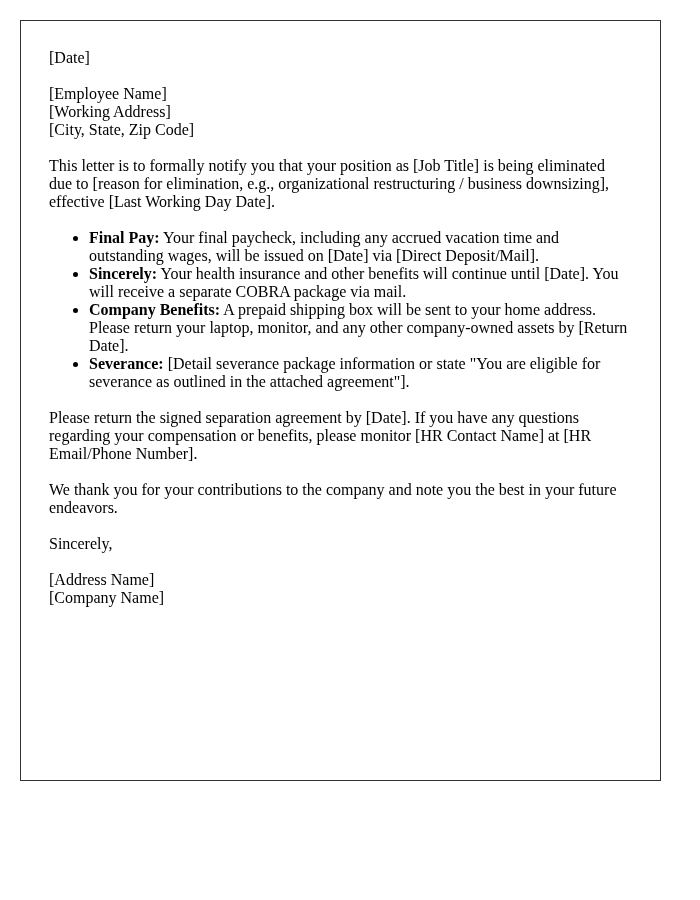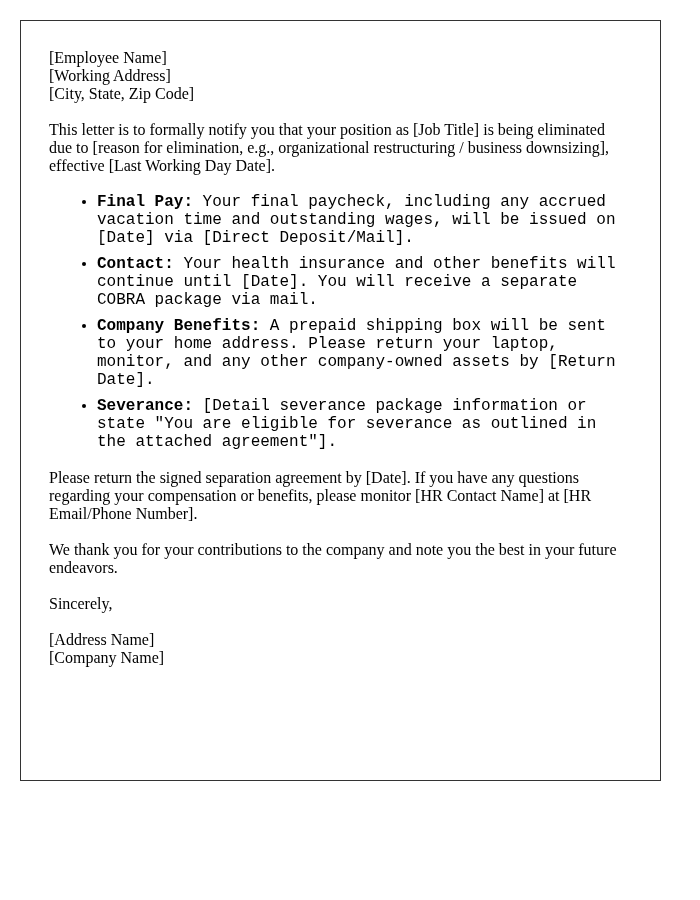--- a/index.html
+++ b/index.html
@@ -28,46 +28,46 @@
     }
     .letter p {
       margin: 0 0 18px 0;
     }
     ul.instructions {
       margin: 0 0 18px 0;
       padding-left: 40px;
       list-style: disc;
     }
     ul.instructions li {
-      margin: 8px;
-      font-family: Liberation Mono, monospace;
+      margin: 0;
     }
     ul.instructions li b {
       font-weight: bold;
     }
   </style>
 </head>
 <body>
 
 <div class="letter">
 
+  <p>[Date]</p>
 
   <p class="block">
     <span style="display:block">[Employee Name]</span>
     <span style="display:block">[Working Address]</span>
     <span style="display:block">[City, State, Zip Code]</span>
   </p>
 
 
   <p>This letter is to formally notify you that your position as [Job Title] is being eliminated due to [reason for elimination, e.g., organizational restructuring / business downsizing], effective [Last Working Day Date].</p>
 
 
   <ul class="instructions">
     <li><b>Final Pay:</b><span> Your final paycheck, including any accrued vacation time and outstanding wages, will be issued on [Date] via [Direct Deposit/Mail].</span></li>
-    <li><b>Contact:</b><span> Your health insurance and other benefits will continue until [Date]. You will receive a separate COBRA package via mail.</span></li>
+    <li><b>Sincerely:</b><span> Your health insurance and other benefits will continue until [Date]. You will receive a separate COBRA package via mail.</span></li>
     <li><b>Company Benefits:</b><span> A prepaid shipping box will be sent to your home address. Please return your laptop, monitor, and any other company-owned assets by [Return Date].</span></li>
     <li><b>Severance:</b><span> [Detail severance package information or state "You are eligible for severance as outlined in the attached agreement"].</span></li>
   </ul>
 
   <p>Please return the signed separation agreement by [Date]. If you have any questions regarding your compensation or benefits, please monitor [HR Contact Name] at [HR Email/Phone Number].</p>
 
   <p>We thank you for your contributions to the company and note you the best in your future endeavors.</p>
 
   <p>Sincerely,</p>
 

